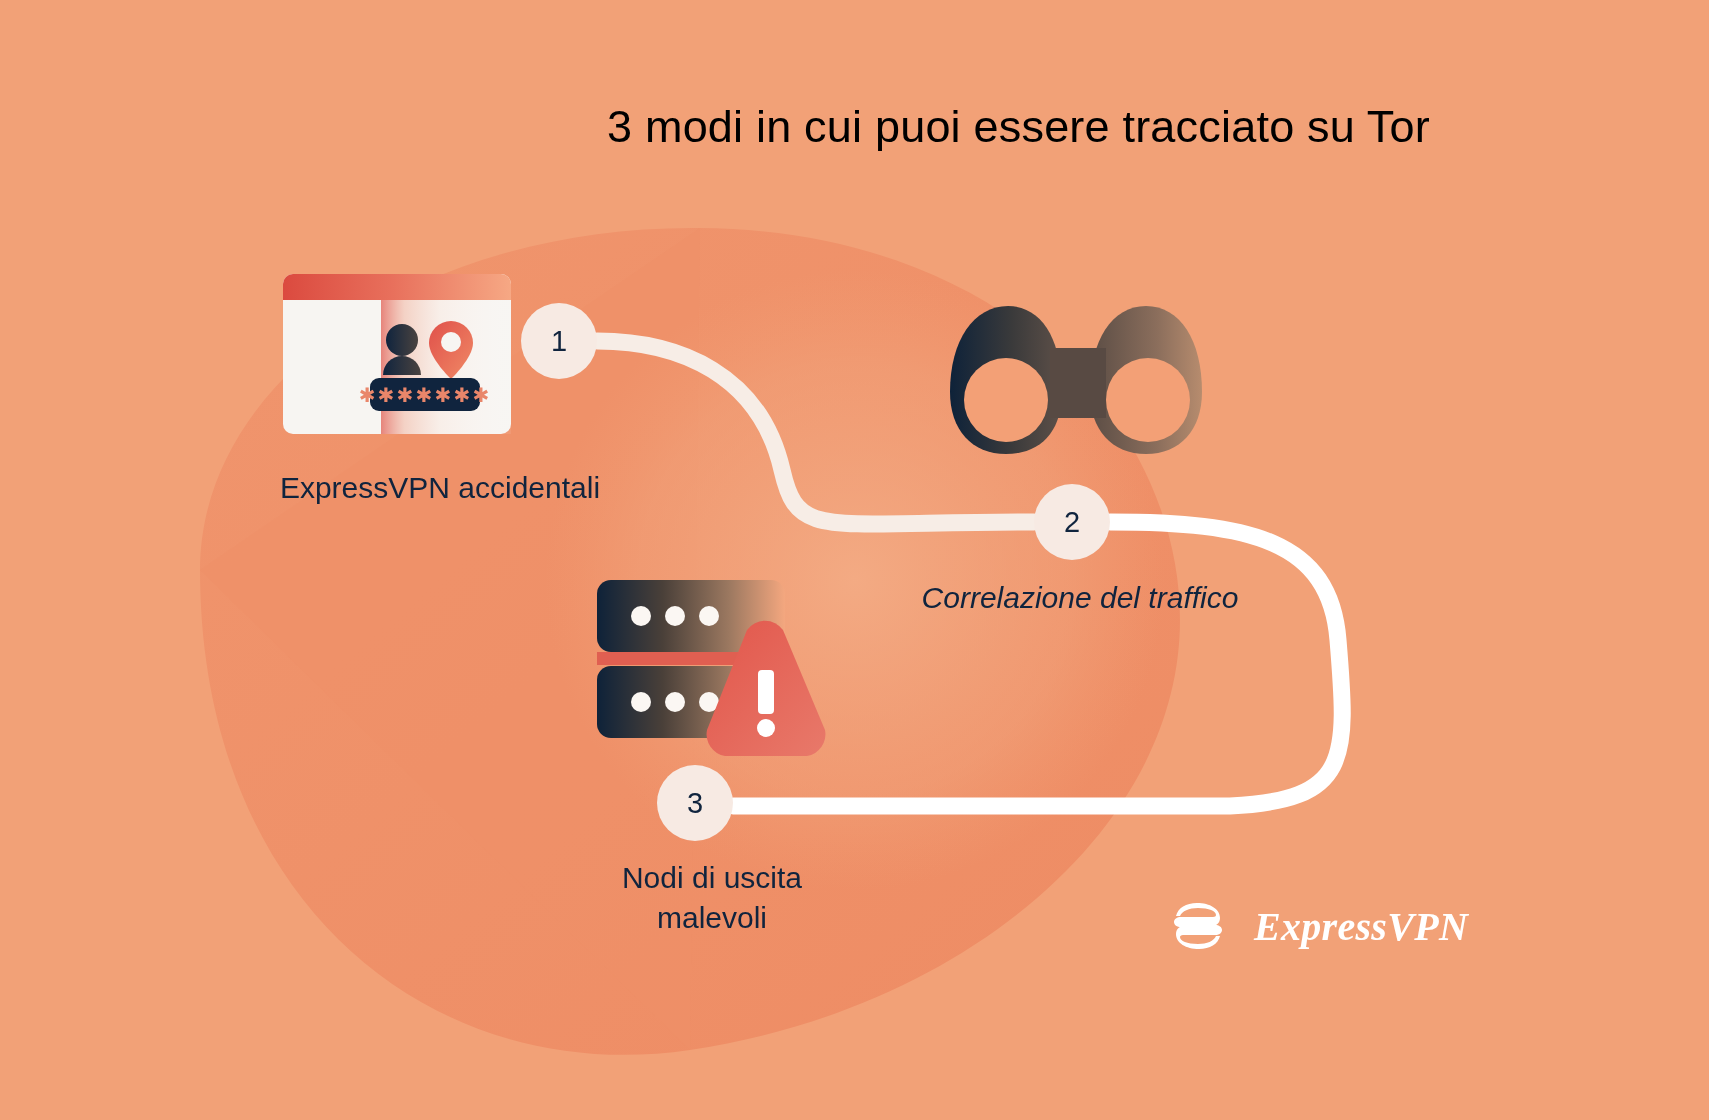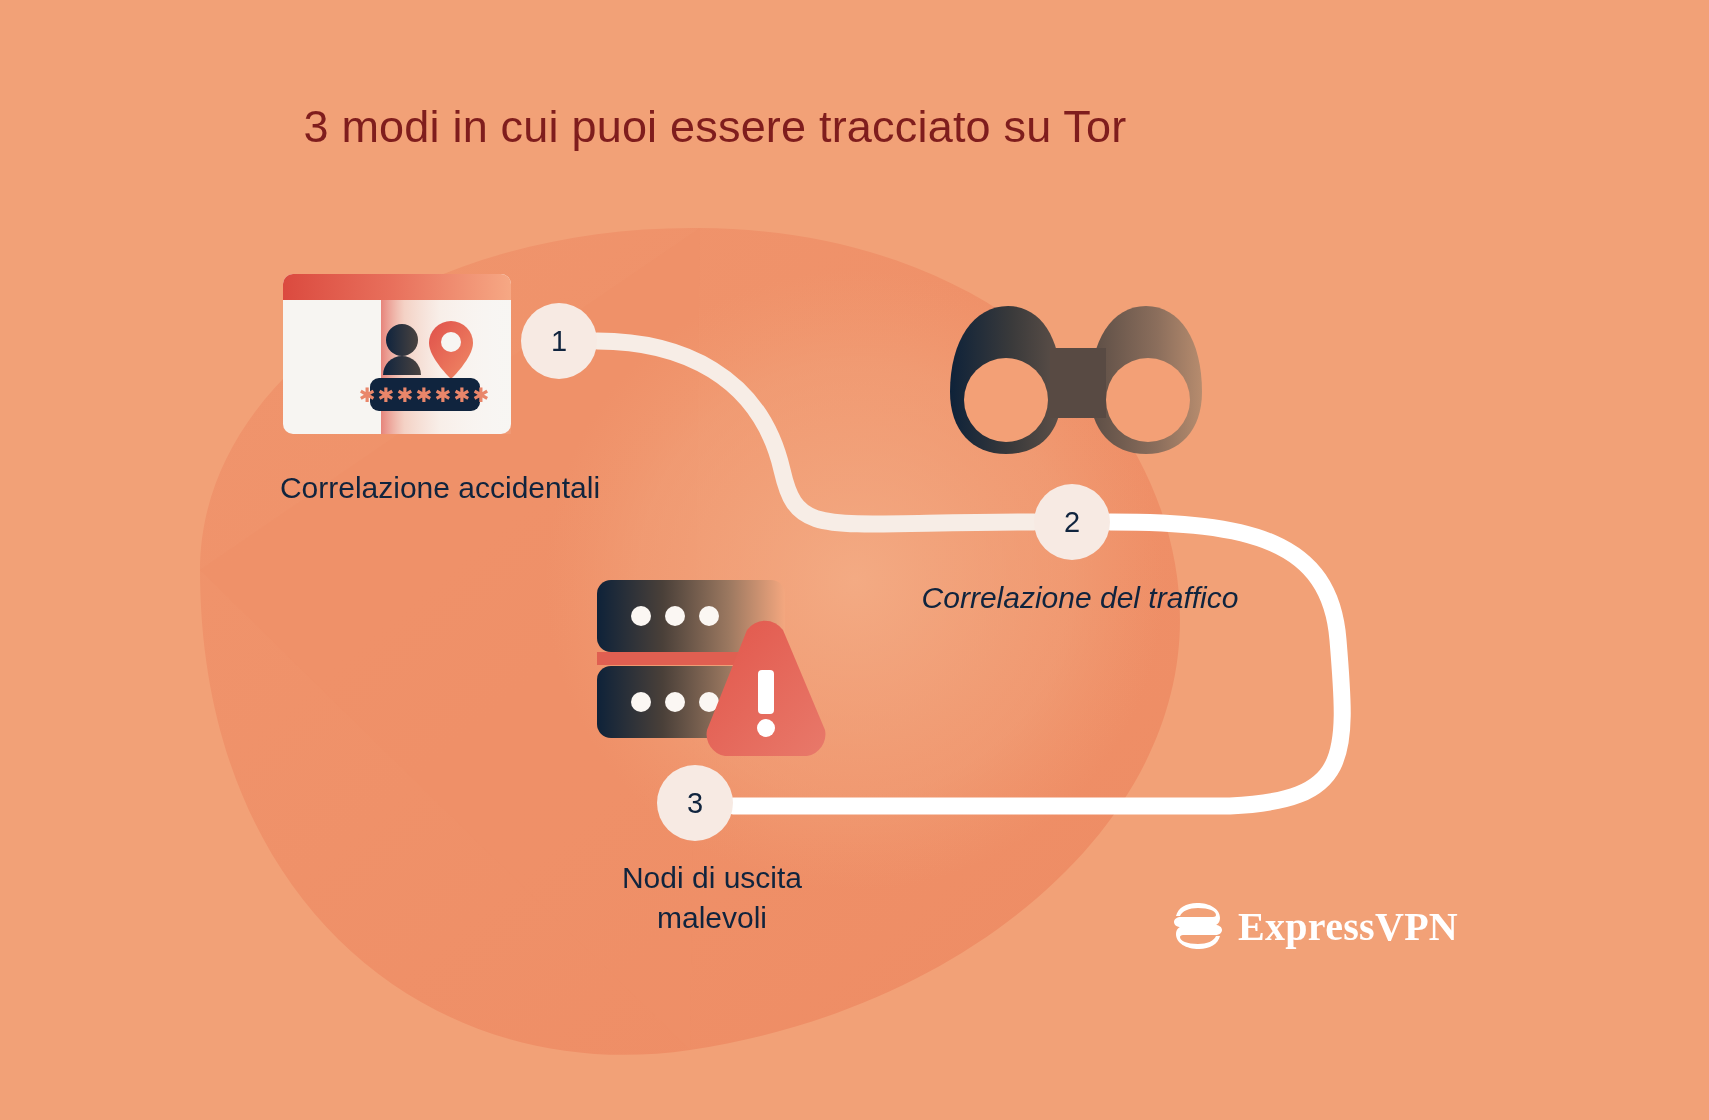--- a/index.html
+++ b/index.html
@@ -31,22 +31,22 @@
     pointer-events: none;
   }
   .layer > * { pointer-events: auto; }
 
   
   #title {
     position: absolute;
     left: 0;
     top: 100px;
     width: 1430px;
-    text-align: center;
-    color: #7f1d1d;
+    text-align: right;
+    color: #000000;
     font-size: 45px;
     font-weight: 400;
     letter-spacing: 0.2px;
     line-height: 1.2;
     white-space: nowrap;
   }
 
   
   .step-label {
     position: absolute;
@@ -84,21 +84,22 @@
 
   
   #logo {
     position: absolute;
     left: 1168px;
     top: 890px;
     width: 300px;
     height: 72px;
     display: flex;
     align-items: center;
-    gap: 10px;
+    gap: 26px;
+    font-style: italic;
   }
   #logo-mark { width: 60px; height: 60px; flex: 0 0 auto; }
   #logo-text {
     color: #FFFFFF;
     font-family: "Liberation Serif", serif;
     font-size: 40px;
     font-weight: 700;
     letter-spacing: 0.3px;
     white-space: nowrap;
   }
@@ -279,21 +280,21 @@
     <div class="badge" id="badge-1">
       <span>1</span>
     </div>
     <div class="badge" id="badge-2">
       <span>2</span>
     </div>
     <div class="badge" id="badge-3">
       <span>3</span>
     </div>
 
-    <div class="step-label" id="label-1">Correlazione accidentali</div>
+    <div class="step-label" id="label-1">ExpressVPN accidentali</div>
     <div class="step-label" id="label-2">Correlazione del traffico</div>
     <div class="step-label" id="label-3">Nodi di uscita
 malevoli</div>
 
     <div id="logo">
       <svg id="logo-mark" viewBox="0 0 60 60">
         <path d="M 8,20 C 10,12 18,7 29,7 C 42,7 52,13 52,22
                  C 52,28 47,31 39,31 H 13 C 9,31 6,29 6,26
                  C 6,23 9,21 13,21 H 45 C 47,21 48,20 48,19
                  C 48,15 41,12 30,12 C 21,12 14,15 12,20 Z" fill="#FFFFFF"></path>

